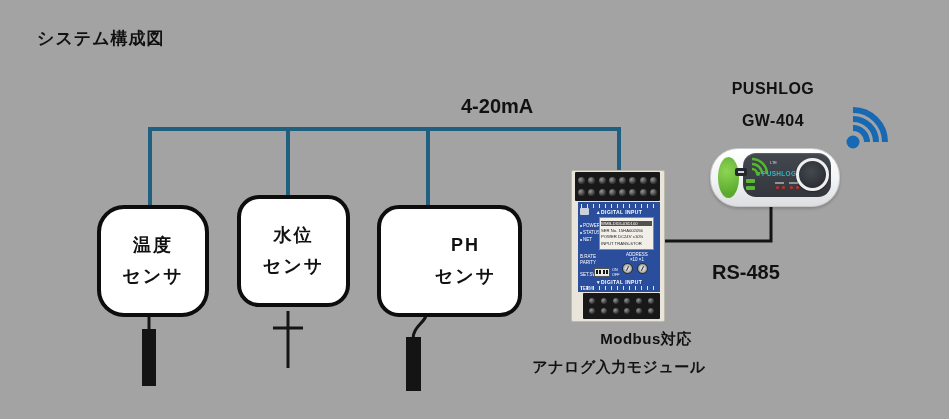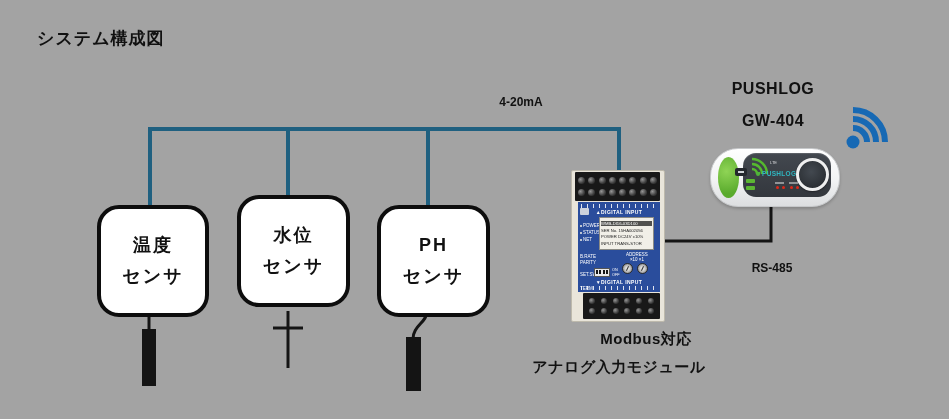--- a/index.html
+++ b/index.html
@@ -1,31 +1,31 @@
 <!DOCTYPE html>
 <html><head>
 <meta charset="utf-8">
 <style>
   html,body{margin:0;padding:0;}
   body{font-family:"Liberation Sans","DejaVu Sans",sans-serif;}
   .canvas{position:relative;width:949px;height:419px;background:#a3a3a3;overflow:hidden;}
   .abs{position:absolute;}
   .title{left:37px;top:27px;font-size:17px;font-weight:bold;color:#111;letter-spacing:1px;}
   .wires{left:0;top:0;width:949px;height:419px;}
-  .wire-label{font-size:12px;font-weight:bold;color:#111;text-align:center;width:120px;}
+  .wire-label{font-size:20px;font-weight:bold;color:#111;width:120px;}
   .bus-label{left:461px;top:95px;}
   .serial-label{left:712px;top:261px;}
 
   
   .sensor{width:105px;height:104px;background:#fff;border:4px solid #0d0d0d;border-radius:22px;
           display:flex;flex-direction:column;align-items:center;justify-content:center;gap:5px;}
   .sensor span{font-size:18px;font-weight:bold;color:#111;letter-spacing:2px;line-height:1.4;}
-  .sensor.s1{left:97px;top:205px;width:104px;}
+  .sensor.s1{left:97px;top:205px;width:104px;border-radius:27px;}
   .sensor.s2{left:237px;top:195px;}
-  .sensor.s3{left:377px;top:205px;}
+  .sensor.s3{left:377px;top:205px;padding-left:32px;}
 
   
   .module{left:571px;top:170px;width:92px;height:150px;background:#e9e5da;border:1px solid #bdb9ac;border-radius:2px;}
   .tblock{position:absolute;background:#181818;border-radius:1px;display:flex;flex-direction:column;justify-content:space-evenly;}
   .tblock.top{left:3px;top:1px;width:85px;height:29px;}
   .tblock.bot{left:11px;top:122px;width:77px;height:26px;}
   .srow{display:flex;justify-content:space-evenly;align-items:center;}
   .sc{width:7px;height:7px;border-radius:50%;background:radial-gradient(circle at 35% 35%,#969696,#3c3c3c 60%,#191919);}
   .tblock.bot .sc{width:6px;height:6px;}
   .face{position:absolute;left:6px;top:31px;width:82px;height:90px;background:#2a4d9c;color:#fff;}

